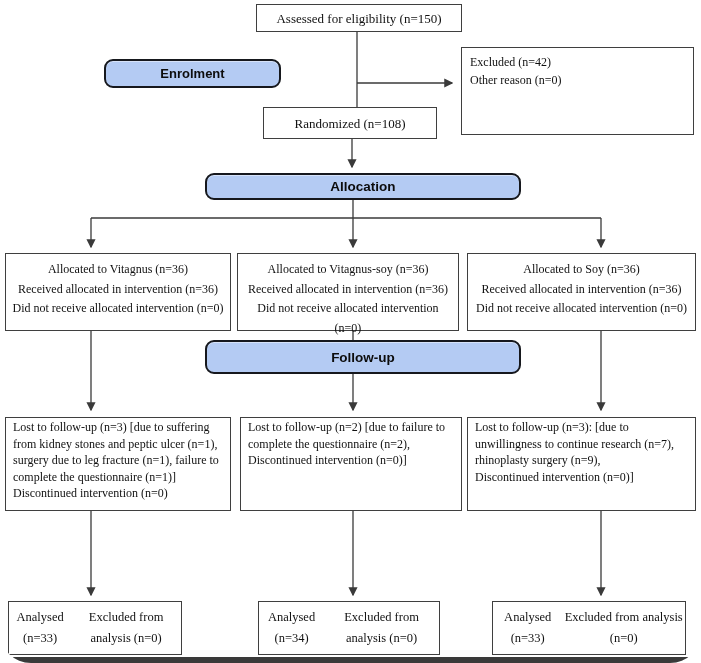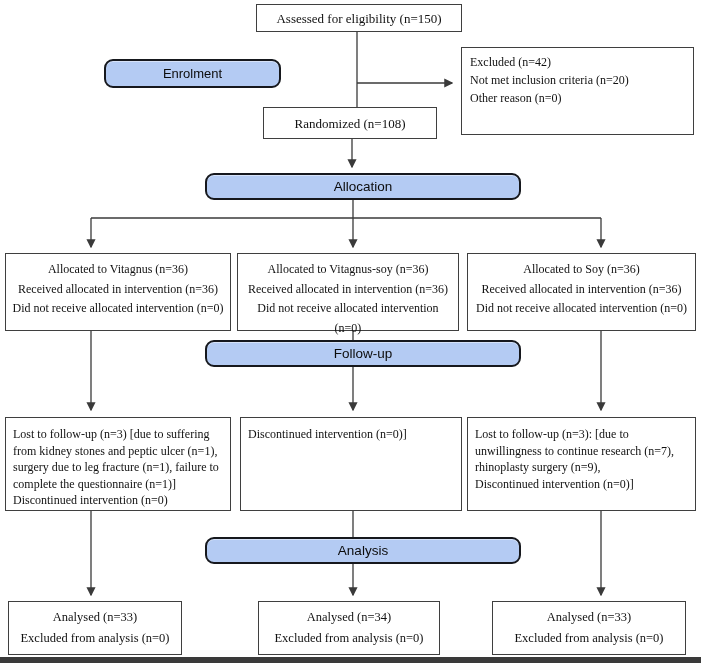--- a/index.html
+++ b/index.html
@@ -3,20 +3,21 @@
 <meta charset="utf-8">
 <style>
   html,body{margin:0;padding:0;background:#fff;}
   #canvas{
     position:relative;
     width:701px;height:663px;
     background:#fff;
     font-family:"Liberation Serif", serif;
     color:#111;
     overflow:hidden;
+    border-radius:31px;
   }
   #connectors{position:absolute;left:0;top:0;width:701px;height:663px;pointer-events:none;}
   .conn{stroke:var(--arrow,#3c3c3c);stroke-width:1.3;fill:none;}
   .arrowhead{fill:var(--arrow,#3c3c3c);}
   .box{
     position:absolute;
     background:#fff;
     border:1.5px solid var(--box-border,#3f3f3f);
     box-sizing:border-box;
     font-size:12px;
@@ -24,40 +25,40 @@
   }
   .center-text{display:flex;align-items:center;justify-content:center;text-align:center;font-size:13px;}
   .badge{
     position:absolute;
     box-sizing:border-box;
     background:var(--badge-fill,#b4cbf3);
     border:2px solid var(--badge-border,#16181d);
     border-radius:9px;
     display:flex;align-items:center;justify-content:center;
     font-family:"Liberation Sans", sans-serif;
-    font-weight:normal;
+    font-weight:bold;
     font-size:13.5px;
     color:#0c0c0c;
     box-shadow:inset 0 1px 0 rgba(255,255,255,.45);
   }
   .excluded-box{padding:5px 8px;text-align:left;line-height:18px;}
   .alloc-box{padding:6px 5px;text-align:center;line-height:19.5px;}
-  .fu-box{padding:8px 7px;text-align:left;line-height:16.5px;}
-  .an-box{display:flex;flex-direction:column;align-items:center;justify-content:center;text-align:center;line-height:21px;font-size:12.5px;}
+  .fu-box{padding:1px 7px;text-align:left;line-height:16.5px;}
+  .an-box{display:flex;flex-direction:row;align-items:center;justify-content:center;text-align:center;line-height:21px;font-size:12.5px;}
   .bottom-bar{position:absolute;left:0;top:657px;width:701px;height:6px;background:#3a3a3a;}
   
   #assessed{left:256px;top:4px;width:206px;height:28px;}
   #enrolment{left:104px;top:59px;width:177px;height:29px;font-size:13px;}
   #excluded{left:461px;top:47px;width:233px;height:88px;}
   #randomized{left:263px;top:107px;width:174px;height:32px;}
   #allocation-badge{left:205px;top:173px;width:316px;height:27px;}
   #alloc-1{left:5px;top:253px;width:226px;height:78px;}
   #alloc-2{left:237px;top:253px;width:222px;height:78px;}
   #alloc-3{left:467px;top:253px;width:229px;height:78px;}
-  #followup-badge{left:205px;top:340px;width:316px;height:27px;}
+  #followup-badge{left:205px;top:340px;width:316px;height:34px;}
   #fu-1{left:5px;top:417px;width:226px;height:94px;}
   #fu-2{left:240px;top:417px;width:222px;height:94px;}
   #fu-3{left:467px;top:417px;width:229px;height:94px;}
   #analysis-badge{left:205px;top:537px;width:316px;height:27px;}
   #an-1{left:8px;top:601px;width:174px;height:54px;}
   #an-2{left:258px;top:601px;width:182px;height:54px;}
   #an-3{left:492px;top:601px;width:194px;height:54px;}
 </style>
 </head>
 <body>
@@ -85,21 +86,20 @@
     <line class="conn" x1="353" y1="511" x2="353" y2="595" marker-end="url(#arr)"></line>
     <line class="conn" x1="601" y1="511" x2="601" y2="595" marker-end="url(#arr)"></line>
   </svg>
 
   <div id="assessed" class="box center-text">Assessed for eligibility (n=150)</div>
 
   <div id="enrolment" class="badge">Enrolment</div>
 
   <div id="excluded" class="box excluded-box">
       <div class="line">Excluded (n=42)</div>
-      <div class="line">Not met inclusion criteria (n=20)</div>
       <div class="line">Other reason (n=0)</div>
     </div>
 
   <div id="randomized" class="box center-text">Randomized (n=108)</div>
 
   <div id="allocation-badge" class="badge">Allocation</div>
 
   <div id="alloc-1" class="box alloc-box">
       <div class="line">Allocated to Vitagnus (n=36)</div>
       <div class="line">Received allocated in intervention (n=36)</div>
@@ -116,29 +116,29 @@
       <div class="line">Did not receive allocated intervention (n=0)</div>
     </div>
 
   <div id="followup-badge" class="badge">Follow-up</div>
 
   <div id="fu-1" class="box fu-box">
       <div class="line">Lost to follow-up (n=3) [due to suffering from kidney stones and peptic ulcer (n=1), surgery due to leg fracture (n=1), failure to complete the questionnaire (n=1)]</div>
       <div class="line">Discontinued intervention (n=0)</div>
     </div>
   <div id="fu-2" class="box fu-box">
+      <div class="line">Lost to follow-up (n=2) [due to failure to complete the questionnaire (n=2),</div>
       <div class="line">Discontinued intervention (n=0)]</div>
     </div>
   <div id="fu-3" class="box fu-box">
       <div class="line">Lost to follow-up (n=3): [due to unwillingness to continue research (n=7),</div>
       <div class="line">rhinoplasty surgery (n=9),</div>
       <div class="line">Discontinued intervention (n=0)]</div>
     </div>
 
-  <div id="analysis-badge" class="badge">Analysis</div>
 
   <div id="an-1" class="box an-box">
       <div class="line">Analysed (n=33)</div>
       <div class="line">Excluded from analysis (n=0)</div>
     </div>
   <div id="an-2" class="box an-box">
       <div class="line">Analysed (n=34)</div>
       <div class="line">Excluded from analysis (n=0)</div>
     </div>
   <div id="an-3" class="box an-box">

